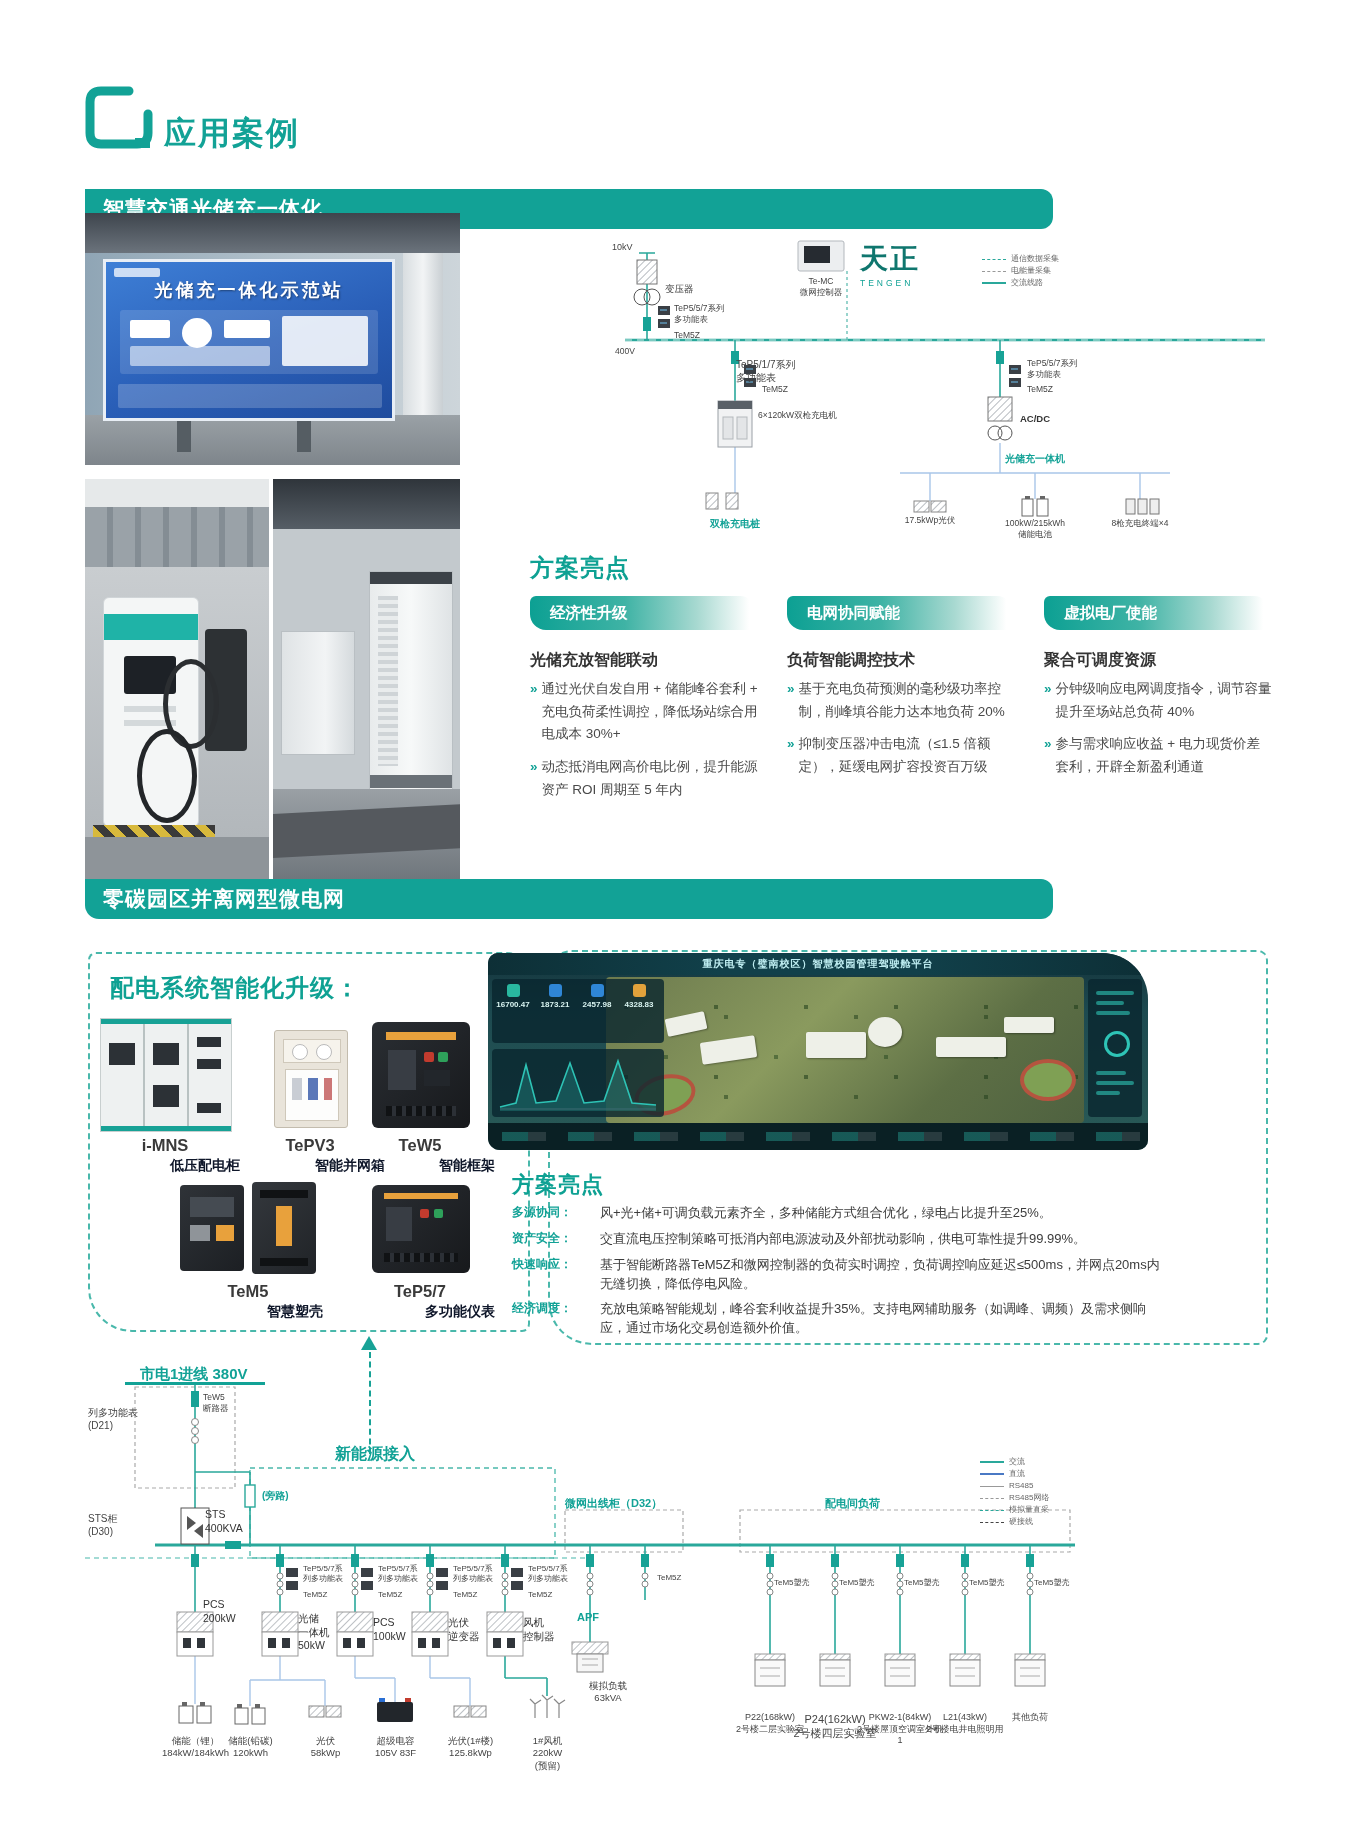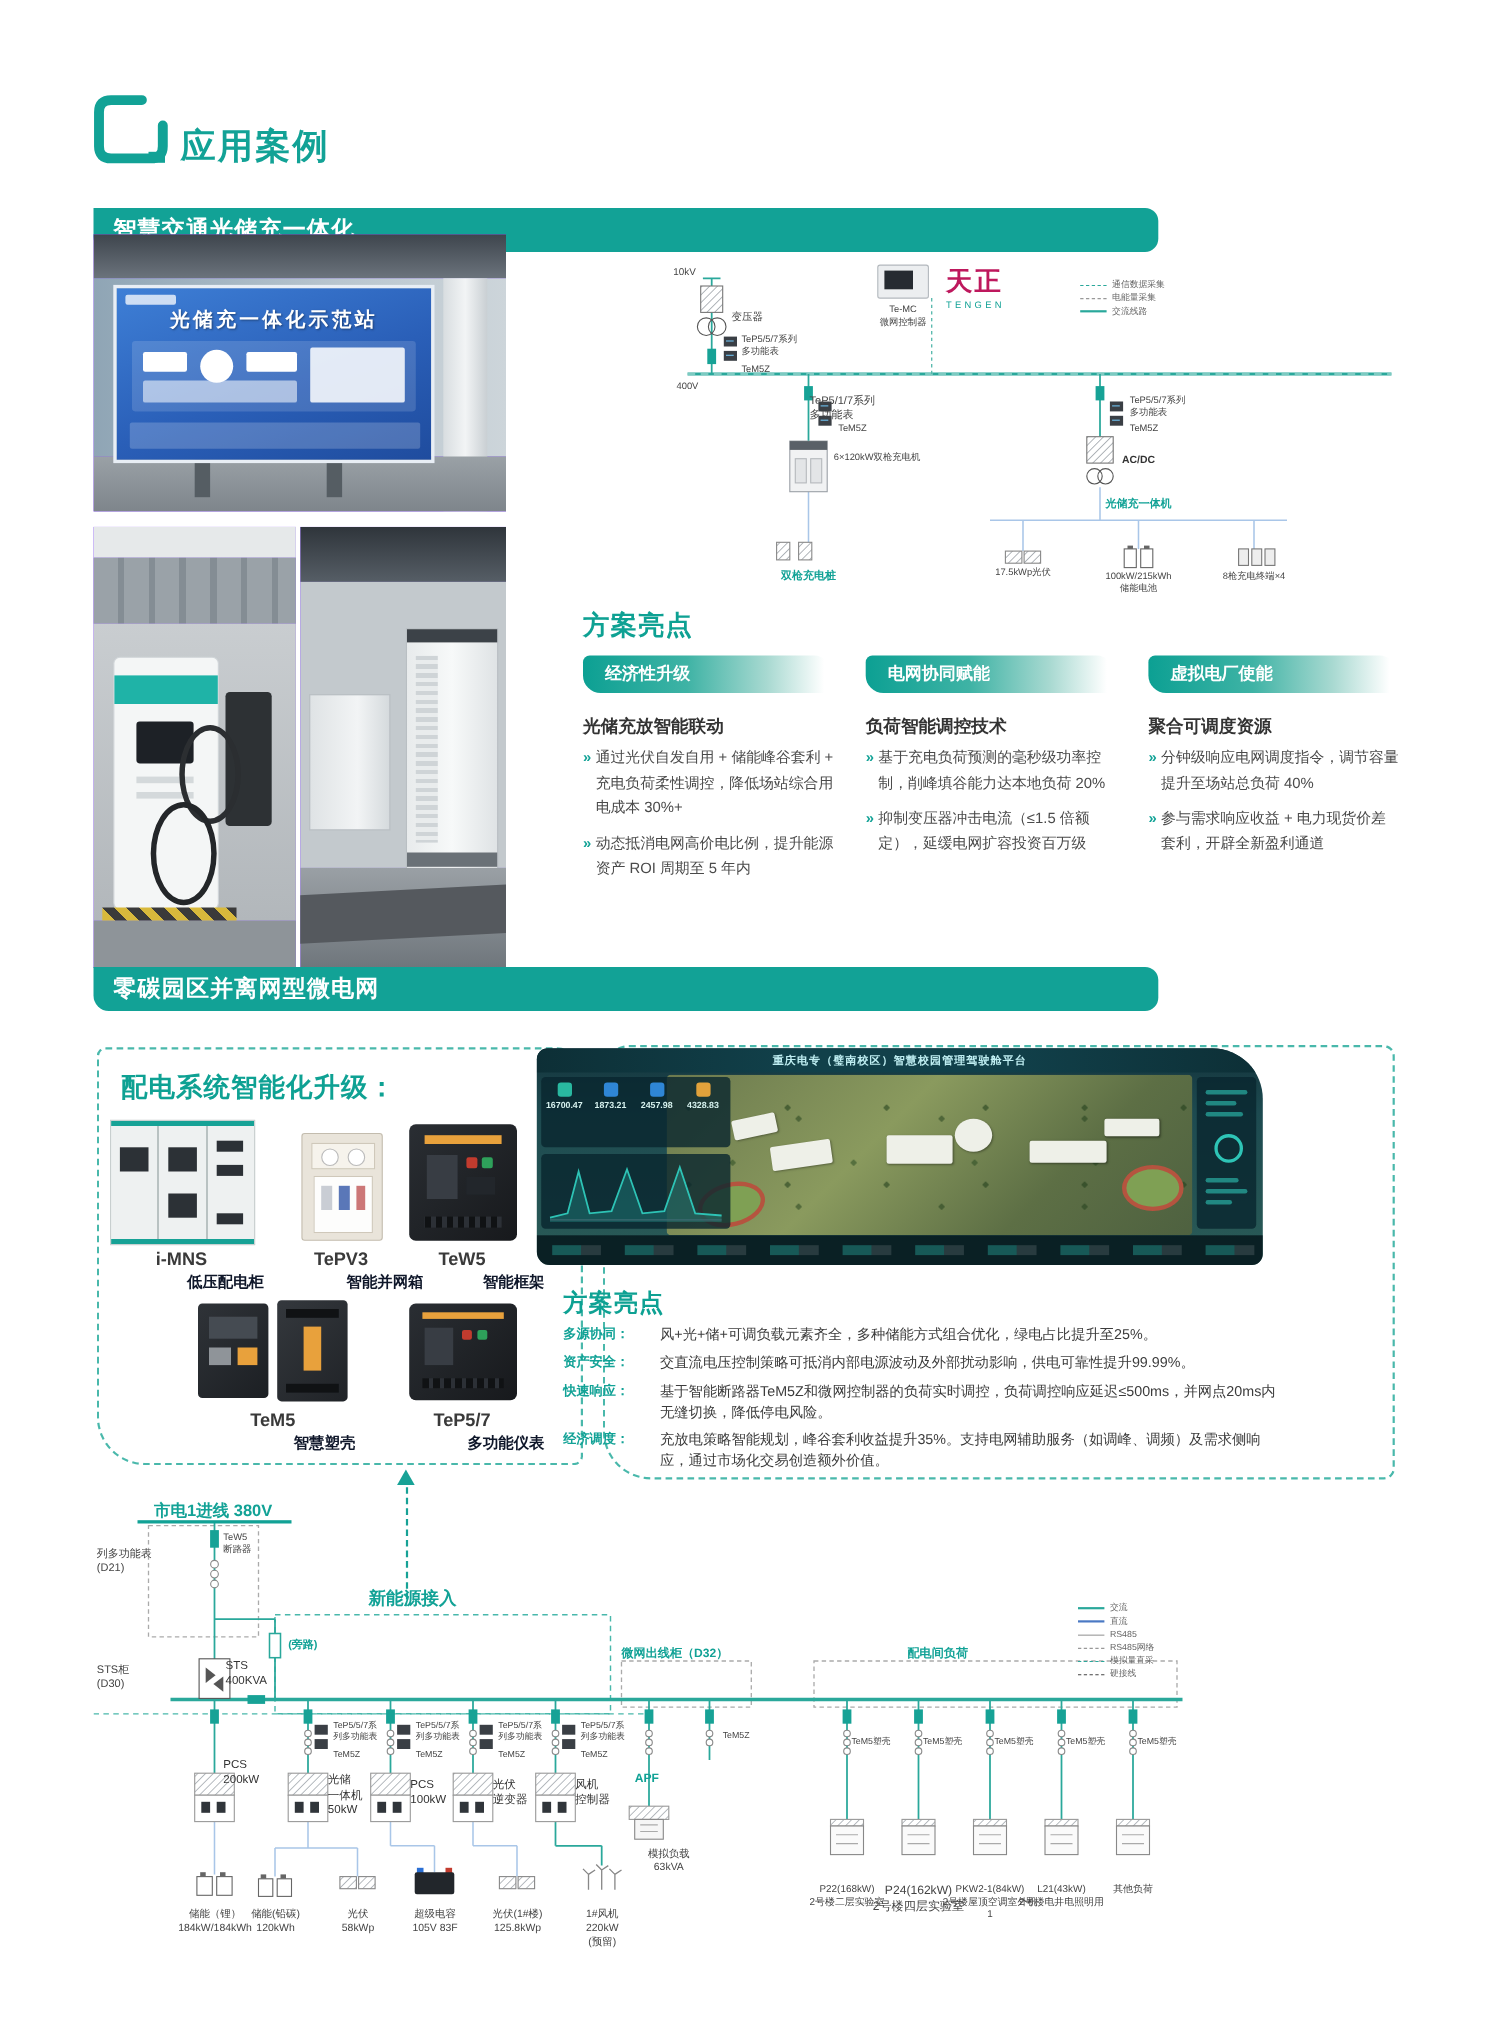--- a/index.html
+++ b/index.html
@@ -209,21 +209,21 @@
   </svg>
 
   <div class="dl" style="left:612px;top:242px">10kV</div>
   <div class="dl" style="left:665px;top:283px;font-size:9.5px">变压器</div>
   <div class="dl" style="left:674px;top:303px;font-size:8.5px">TeP5/5/7系列
 多功能表</div>
   <div class="dl" style="left:674px;top:330px;font-size:8.5px">TeM5Z</div>
   <div class="dl ctr" style="left:781px;top:276px;width:80px;font-size:8.5px">Te-MC
 微网控制器</div>
   <div class="abs" style="left:860px;top:240px">
-    <div style="font-size:24px;font-weight:bold;color:#be185d;letter-spacing:2px">天正</div>
+    <div style="font-size:28px;font-weight:bold;color:#0f766e;letter-spacing:2px">天正</div>
     <div style="font-size:8.5px;color:#12a296;letter-spacing:3px">TENGEN</div>
   </div>
   <div class="abs" style="left:982px;top:255px">
     <div class="legend-row">
         <span class="legend-line lg-teal-d"></span>
         <span class="legend-txt">通信数据采集</span>
       </div>
     <div class="legend-row">
         <span class="legend-line lg-gray-d"></span>
         <span class="legend-txt">电能量采集</span>

